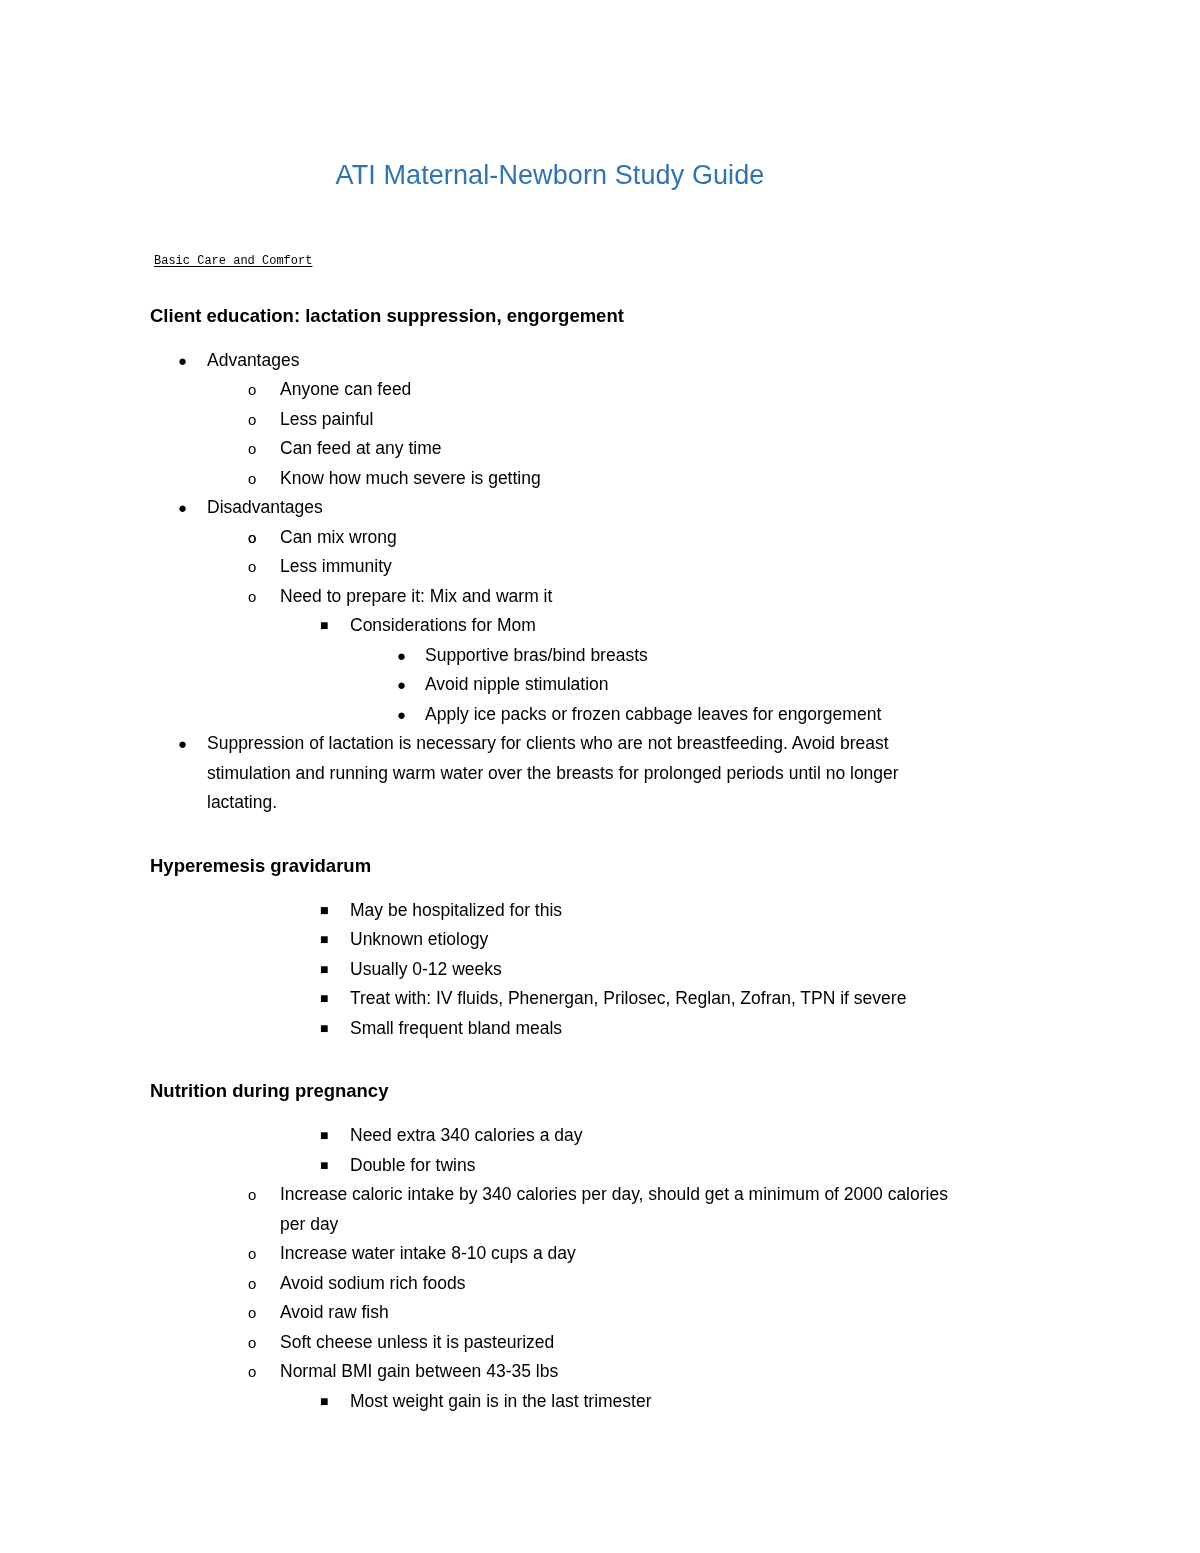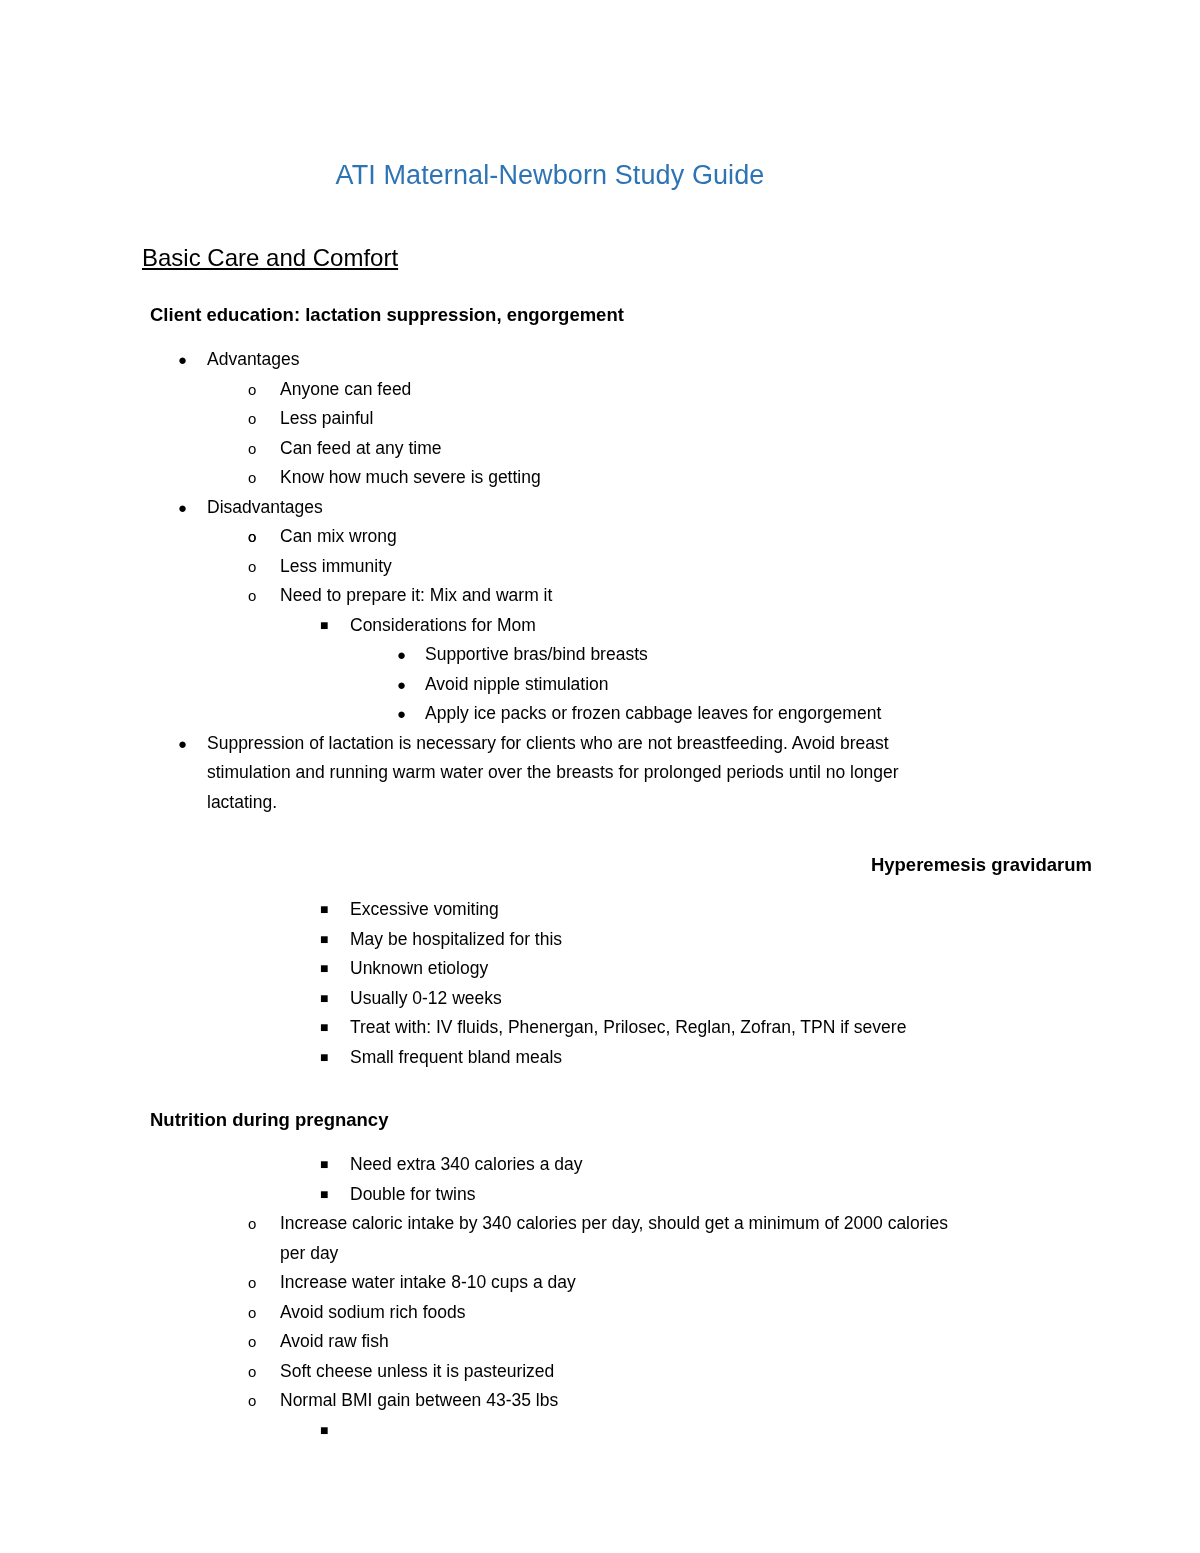--- a/index.html
+++ b/index.html
@@ -35,40 +35,41 @@
     font-size: 27px;
     font-weight: 400;
     letter-spacing: 0.1px;
     line-height: 1.15;
     margin: 0;
     padding-top: 160px;
   }
 
   
   .section-underline {
-    margin: 0;
+    margin: 12px;
     padding-left: 142px;
     padding-top: 51px;
-    font-size: 24px;
+    font-size: 12px;
     font-weight: 400;
     text-decoration: underline;
     text-underline-offset: 2px;
     line-height: 1.3;
+    font-family: Liberation Mono, monospace;
   }
 
   
   .heading-bold {
     margin: 8px;
     padding-left: 142px;
     font-size: 18.5px;
     font-weight: bold;
     line-height: 1.3;
   }
   .heading-bold.h-client   { padding-top: 22px; }
-  .heading-bold.h-hyper    { padding-top: 28px; text-align: right; }
+  .heading-bold.h-hyper    { padding-top: 28px; }
   .heading-bold.h-nutrition{ padding-top: 28px; }
 
   
   .li {
     position: relative;
     margin: 0;
     font-size: 17.5px;
     line-height: 29.5px;
     box-sizing: border-box;
   }
@@ -197,21 +198,20 @@
       </div>
 
     </div>
 
     <p class="heading-bold h-hyper">Hyperemesis gravidarum</p>
 
     <div class="gap-list-top">
 
       <div class="li lvl3">
         <span class="bullet">■</span>
-        <span class="txt">Excessive vomiting</span>
       </div>
 
       <div class="li lvl3">
         <span class="bullet">■</span>
         <span class="txt">May be hospitalized for this</span>
       </div>
 
       <div class="li lvl3">
         <span class="bullet">■</span>
         <span class="txt">Unknown etiology</span>
@@ -273,18 +273,19 @@
         <span class="txt">Soft cheese unless it is pasteurized</span>
       </div>
 
       <div class="li lvl2">
         <span class="bullet">o</span>
         <span class="txt">Normal BMI gain between 43-35 lbs</span>
       </div>
 
       <div class="li lvl3">
         <span class="bullet">■</span>
+        <span class="txt">Most weight gain is in the last trimester</span>
       </div>
 
     </div>
 
   </div>
 </div>
 
 </body></html>

